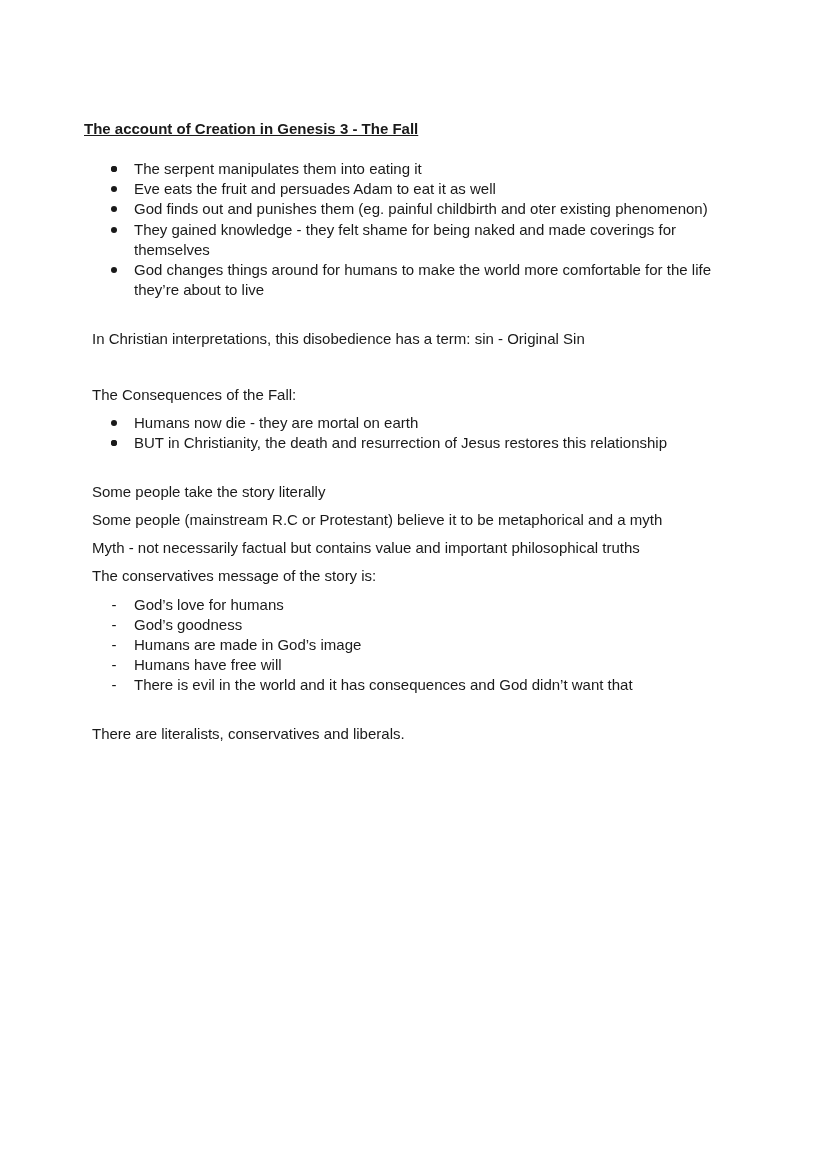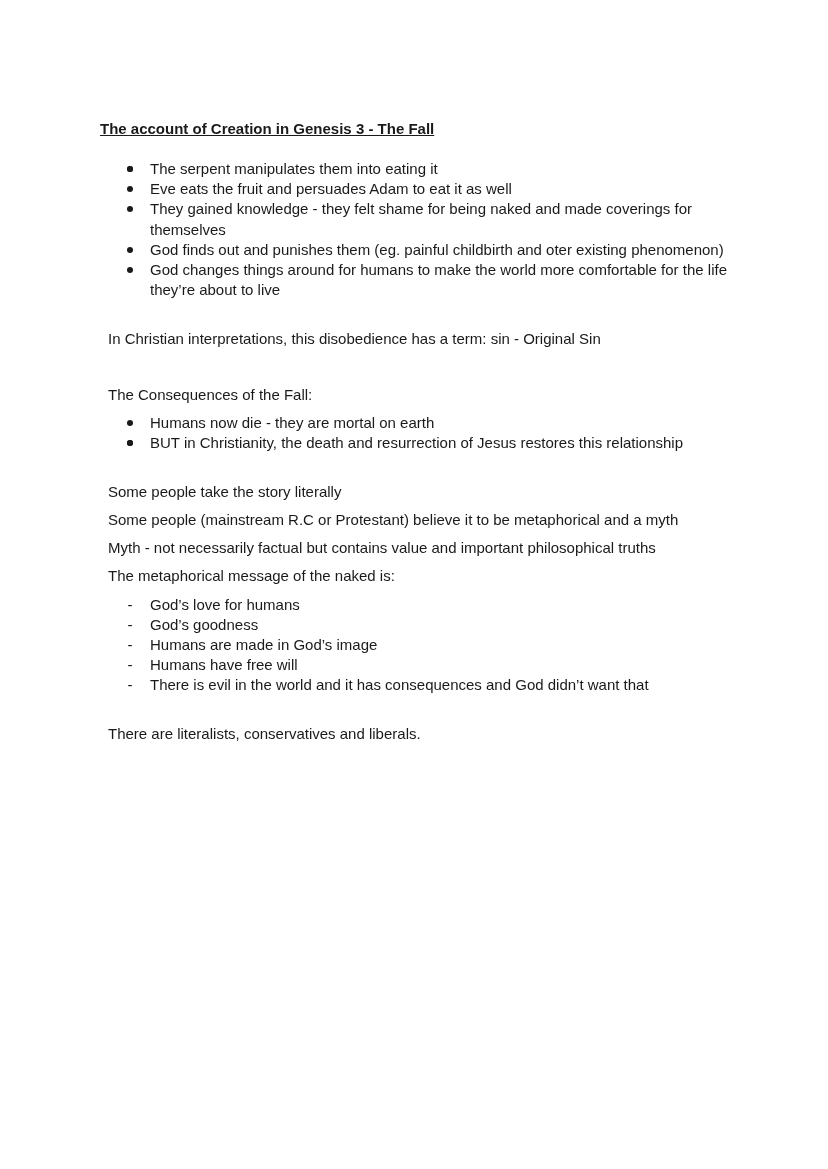--- a/index.html
+++ b/index.html
@@ -11,21 +11,21 @@
       width: 828px;
       height: 1169px;
       position: relative;
       overflow: hidden;
       font-family: "Liberation Sans", sans-serif;
       font-size: 15px;
       color: #1a1a1a;
     }
     .page {
       position: absolute;
-      left: 100px;
+      left: 84px;
       top: 119px;
       width: 640px;
       line-height: 20.2px;
     }
     .title {
       font-weight: bold;
       text-decoration: underline;
       margin: 0;
       line-height: 20px;
     }
@@ -81,25 +81,25 @@
     <li>
       <span class="marker"><span class="bullet-dot"></span></span>
       <span>The serpent manipulates them into eating it</span>
     </li>
     <li>
       <span class="marker"><span class="bullet-dot"></span></span>
       <span>Eve eats the fruit and persuades Adam to eat it as well</span>
     </li>
     <li>
       <span class="marker"><span class="bullet-dot"></span></span>
-      <span>They gained knowledge - they felt shame for being naked and made coverings for themselves</span>
+      <span>God finds out and punishes them (eg. painful childbirth and oter existing phenomenon)</span>
     </li>
     <li>
       <span class="marker"><span class="bullet-dot"></span></span>
-      <span>God finds out and punishes them (eg. painful childbirth and oter existing phenomenon)</span>
+      <span>They gained knowledge - they felt shame for being naked and made coverings for themselves</span>
     </li>
     <li>
       <span class="marker"><span class="bullet-dot"></span></span>
       <span>God changes things around for humans to make the world more comfortable for the life they’re about to live</span>
     </li>
   </ul>
 
   <div class="gap"></div>
 
   <p class="line">In Christian interpretations, this disobedience has a term: sin - Original Sin</p>
@@ -119,21 +119,21 @@
       <span class="marker"><span class="bullet-dot"></span></span>
       <span>BUT in Christianity, the death and resurrection of Jesus restores this relationship</span>
     </li>
   </ul>
 
   <div class="gap"></div>
 
   <p class="line">Some people take the story literally</p>
   <p class="line">Some people (mainstream R.C or Protestant) believe it to be metaphorical and a myth</p>
   <p class="line">Myth - not necessarily factual but contains value and important philosophical truths</p>
-  <p class="line">The metaphorical message of the naked is:</p>
+  <p class="line">The conservatives message of the story is:</p>
 
   <ul class="list">
     <li>
       <span class="marker dash">-</span>
       <span>God’s love for humans</span>
     </li>
     <li>
       <span class="marker dash">-</span>
       <span>God’s goodness</span>
     </li>

